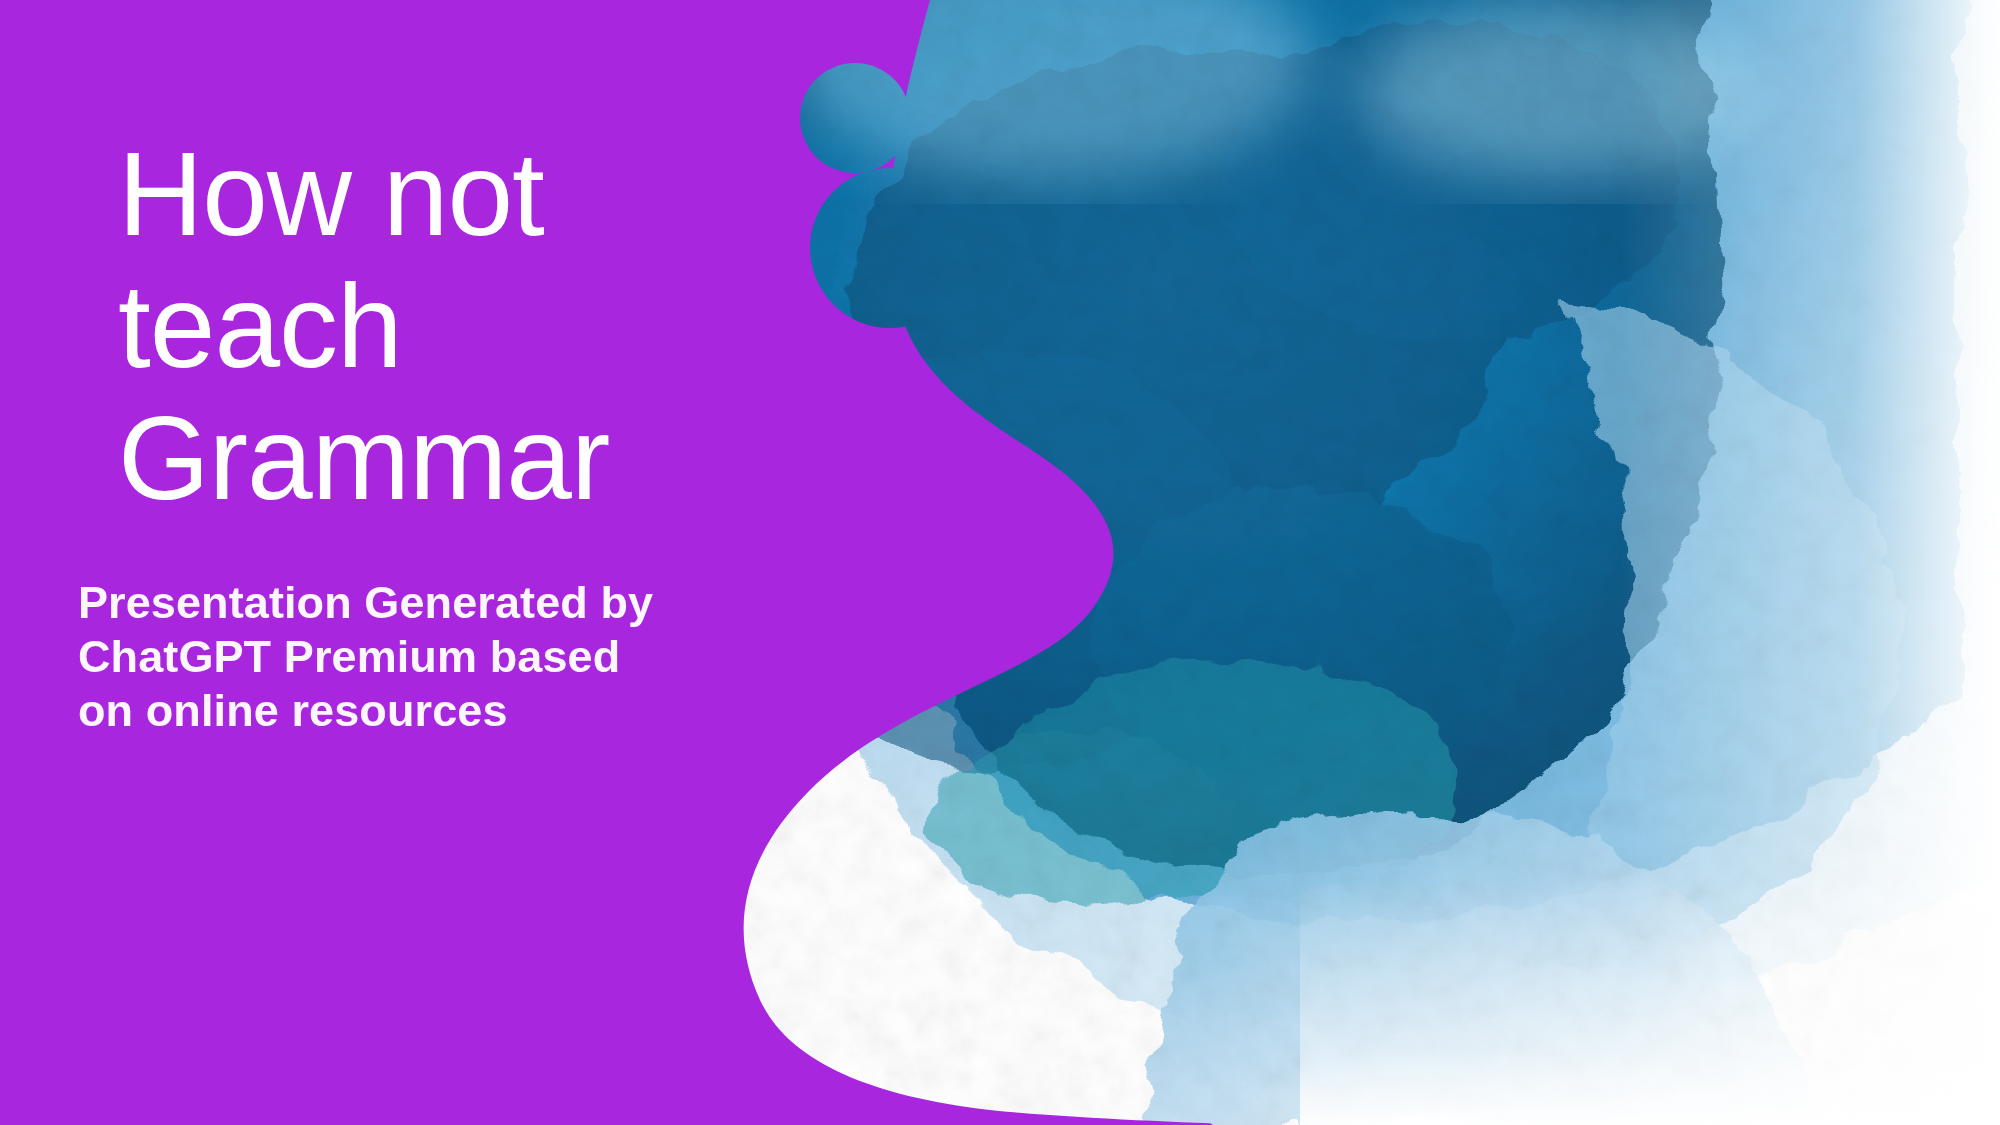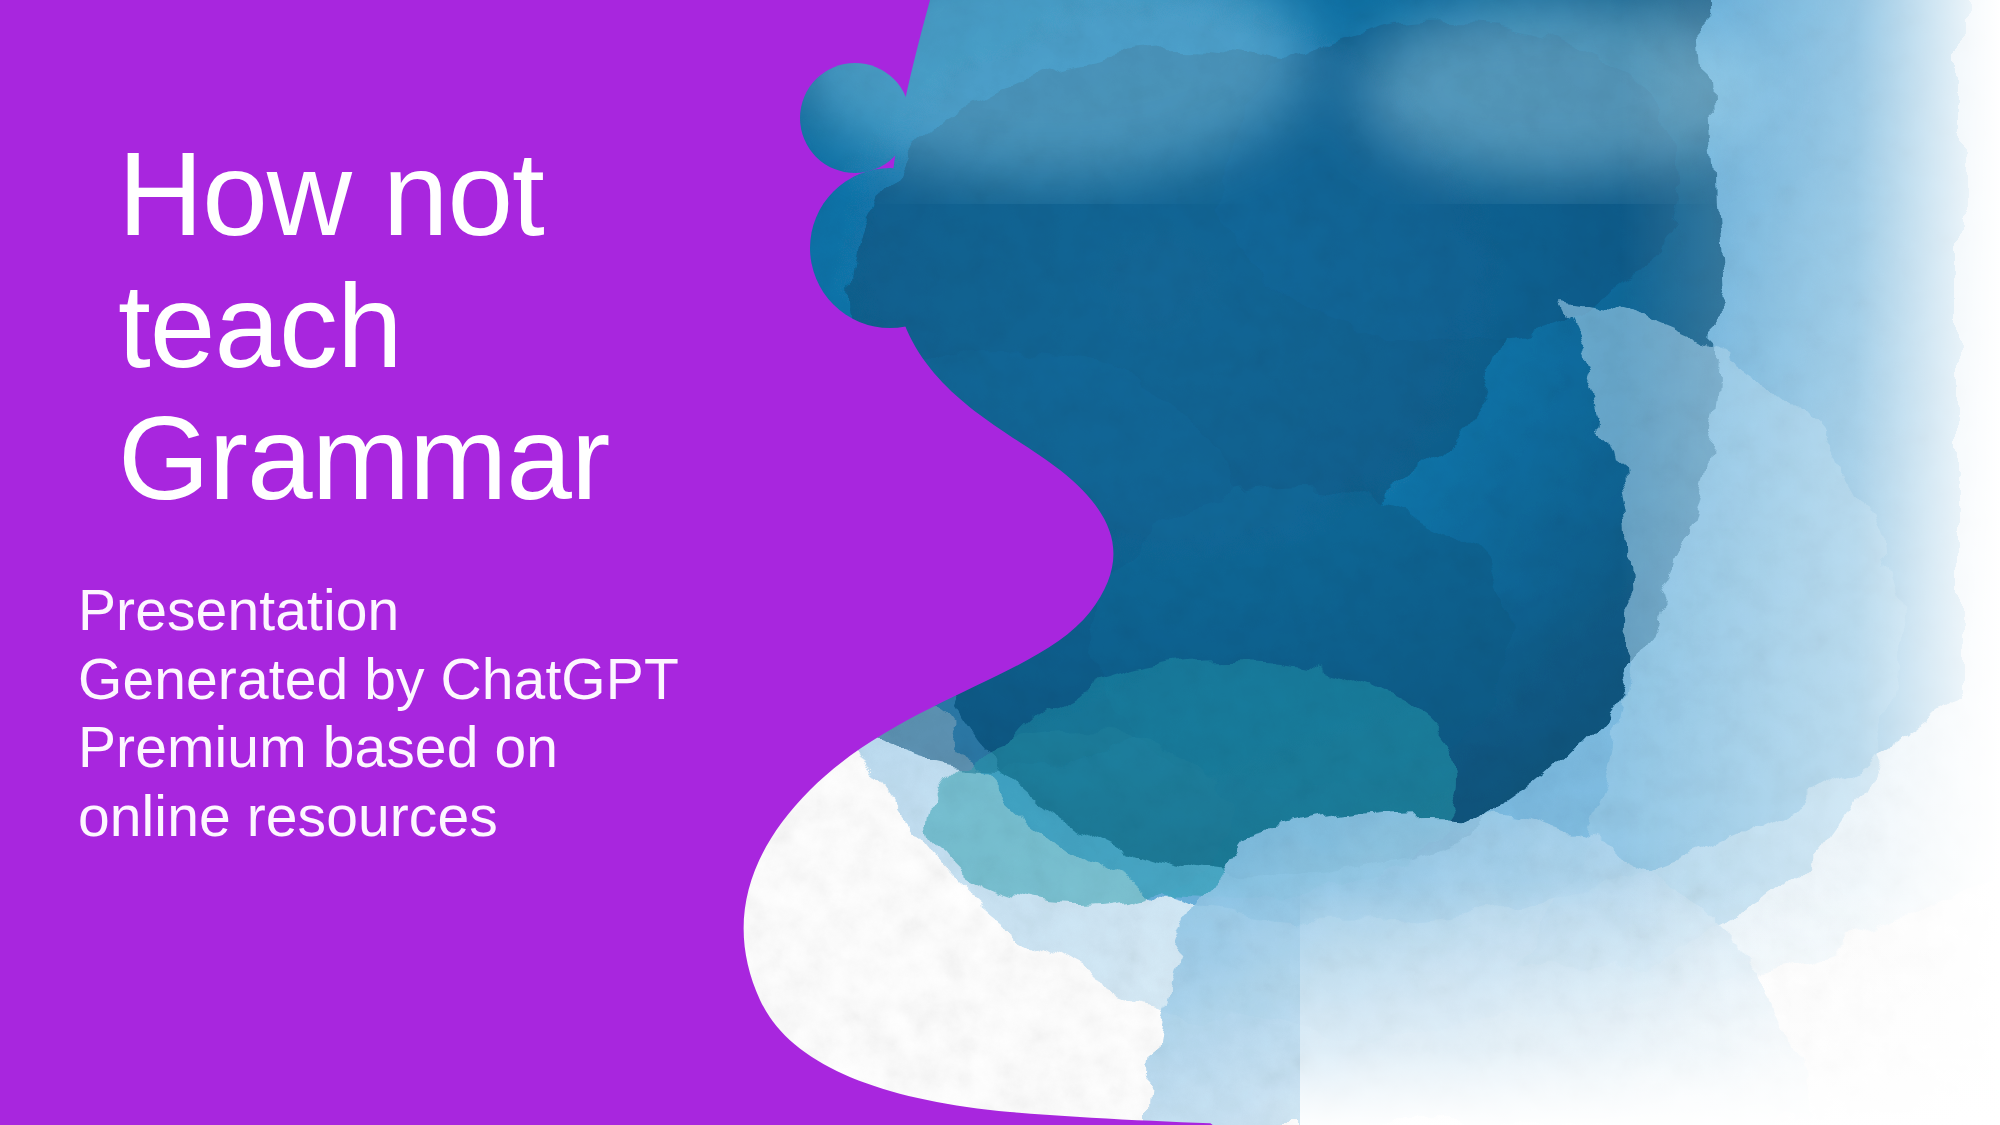--- a/index.html
+++ b/index.html
@@ -52,23 +52,23 @@
     line-height: 1.12;
     font-weight: 400;
     letter-spacing: -1px;
     margin: 0 0 52px 0;
     white-space: pre-line;
     text-rendering: optimizeLegibility;
   }
 
   .subtitle-para {
     color: #fdf6ff;
-    font-size: 57px;
+    font-size: 45px;
     line-height: 1.2;
-    font-weight: 400;
+    font-weight: 700;
     margin: 0 0 30px 0;
     letter-spacing: 0.1px;
     max-width: 600px;
   }
   .subtitle-para:last-child { margin-bottom: 0; }
 
   
   #subtitle-block { margin-left: -40px; }
 </style>
 </head>

